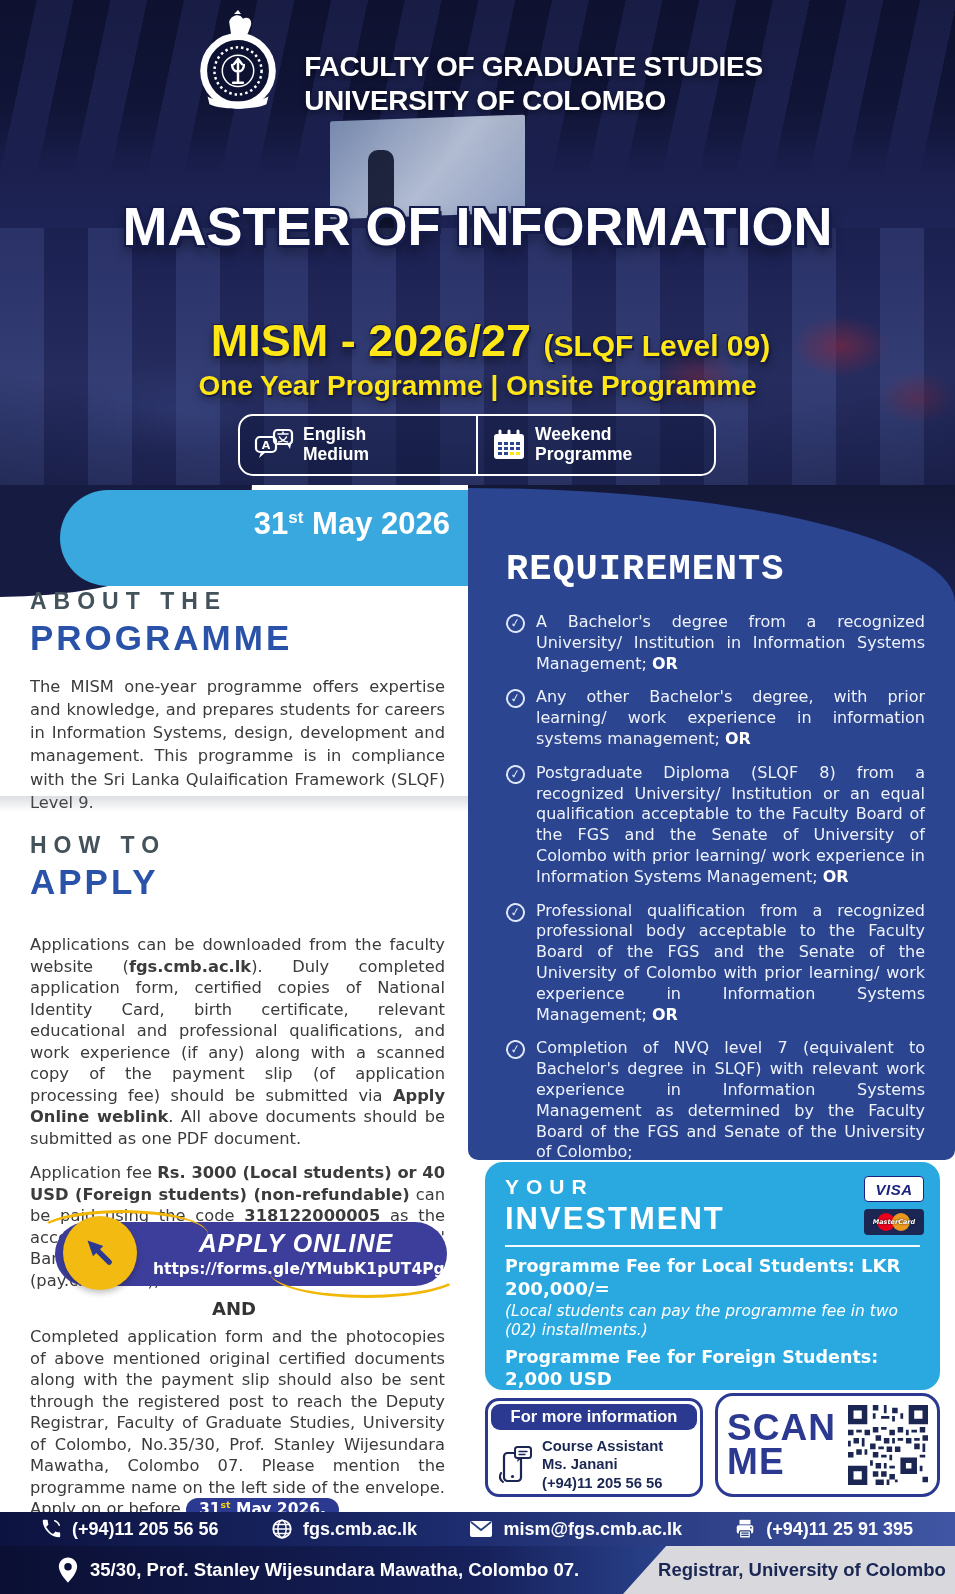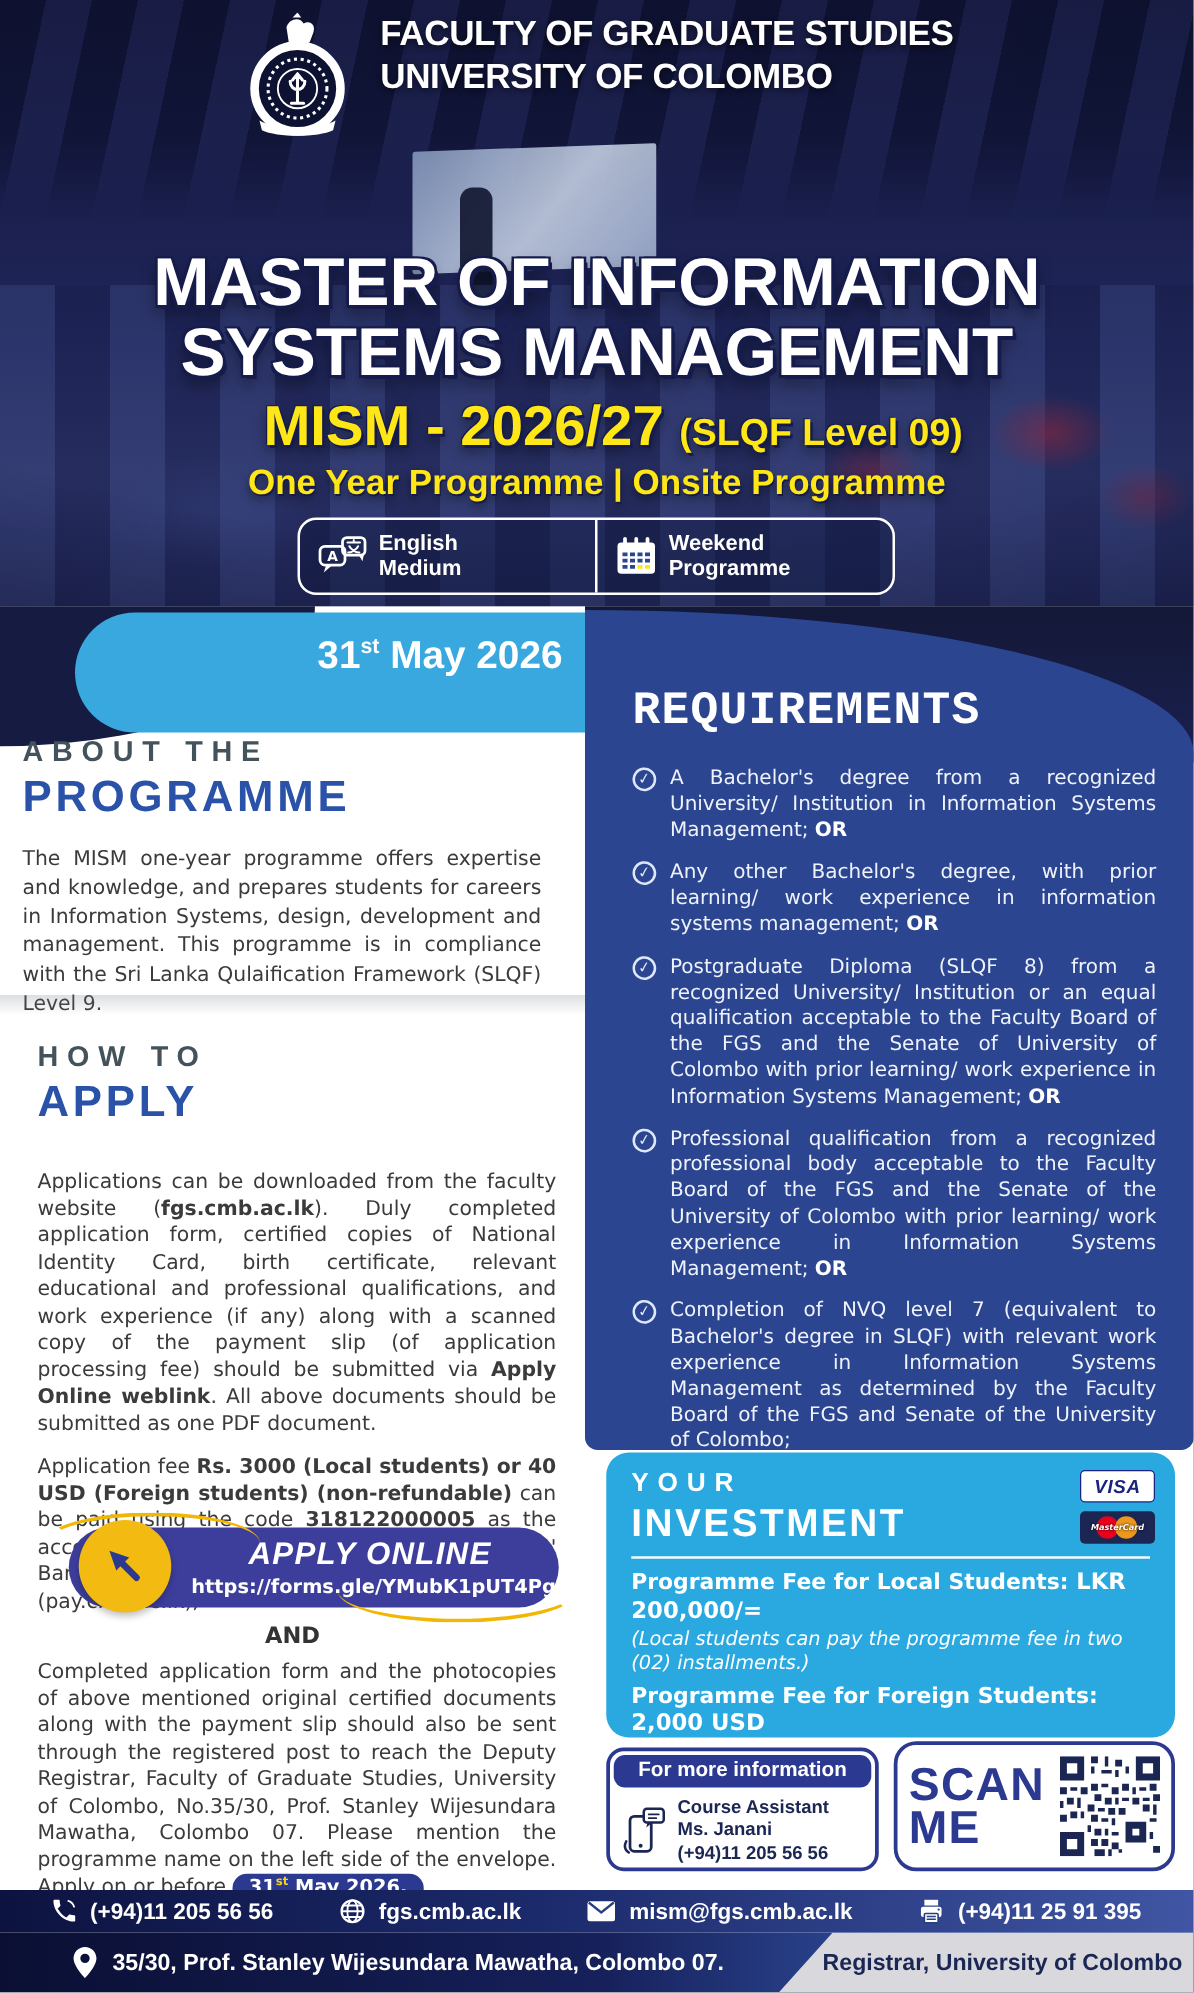--- a/index.html
+++ b/index.html
@@ -19,21 +19,21 @@
   .photo-crowd { position:absolute; left:0; top:228px; width:100%; height:257px; opacity:.85;
     background:
       radial-gradient(ellipse 70px 44px at 88% 46%, rgba(168,38,52,.55), transparent 70%),
       radial-gradient(ellipse 60px 40px at 73% 58%, rgba(150,32,46,.45), transparent 70%),
       radial-gradient(ellipse 55px 38px at 96% 66%, rgba(150,32,46,.4), transparent 70%),
       radial-gradient(ellipse 120px 60px at 18% 70%, rgba(60,76,140,.35), transparent 75%),
       repeating-linear-gradient(90deg, rgba(96,116,178,.22) 0 44px, rgba(16,20,52,.18) 44px 88px); }
   .hero-vignette { position:absolute; inset:0;
     background:radial-gradient(ellipse 130% 90% at 50% 40%, transparent 55%, rgba(8,10,30,.55) 100%); }
 
-  .hero-header { position:absolute; left:0; top:10px; width:100%; display:flex; justify-content:center; align-items:flex-start; gap:20px; }
+  .hero-header { position:absolute; left:0; top:10px; width:100%; display:flex; justify-content:center; align-items:flex-end; gap:20px; }
   .crest { width:92px; height:108px; flex:0 0 auto; }
   .faculty-lines { color:#fff; font-family:"Liberation Sans",sans-serif; font-weight:800; font-size:28px; line-height:1.22; letter-spacing:-.3px;
     text-shadow:0 2px 6px rgba(0,0,0,.6); }
 
   .hero-title { position:absolute; left:0; top:198px; width:100%; text-align:center; color:#fff;
     font-family:"Liberation Sans",sans-serif; font-weight:900; font-size:54px; line-height:1.04; letter-spacing:0;
     text-shadow:3px 3px 0 #151b4a, -2px -2px 0 #151b4a, 2px -2px 0 #151b4a, -2px 2px 0 #151b4a, 0 7px 12px rgba(0,0,0,.5); }
   .hero-mism { position:absolute; left:0; top:318px; width:100%; text-align:center; color:#ffe617;
     font-family:"Liberation Sans",sans-serif; font-weight:900; font-size:45px; line-height:1;
     text-shadow:2px 2px 0 #151b4a, -1px -1px 0 #151b4a, 0 5px 9px rgba(0,0,0,.5);margin-left:13px; }
@@ -56,21 +56,21 @@
   .deadline-label { color:#fff; font-family:"Liberation Sans",sans-serif; font-weight:600; font-size:22px; letter-spacing:1px; }
   .deadline-date { color:#fff; font-family:"Liberation Sans",sans-serif; font-weight:800; font-size:31px; margin-top:2px; }
   .deadline-date sup { font-size:.55em; }
 
   
   .sec-h1 { font-family:"Liberation Sans",sans-serif; font-weight:600; font-size:23px; letter-spacing:7px; color:#44525b; }
   .sec-h2 { font-family:"Liberation Sans",sans-serif; font-weight:900; font-size:35px; letter-spacing:3px; color:#2a52a8; margin-top:3px; }
   .body-text { font-size:16.3px; line-height:1.32; color:#3b3b3b; text-align:justify; }
   .seg-b { font-weight:bold; }
 
-  .about { position:absolute; left:18px; top:588px; width:415px; }
+  .about { position:absolute; left:30px; top:588px; width:415px; }
   .about .body-text { margin-top:17px; line-height:1.42; }
 
   .soft-divider { position:absolute; left:0; top:796px; width:468px; height:16px;
     background:linear-gradient(180deg, rgba(120,125,140,.25), rgba(255,255,255,0)); }
 
   .howto { position:absolute; left:30px; top:832px; width:415px; }
   .howto .p1 { margin-top:32px; }
   .howto .p2 { margin-top:13px; }
 
   .apply-btn { position:absolute; left:55px; top:1222px; width:392px; height:64px; background:#3d3e9b; border-radius:40px; }
@@ -180,21 +180,20 @@
         <path d="M14 88c10 7 52 7 62 0l-2 8c-12 6-46 6-58 0z" fill="#fff"></path>
       </svg>
       <div class="faculty-lines">
         <div>FACULTY OF GRADUATE STUDIES</div>
         <div>UNIVERSITY OF COLOMBO</div>
       </div>
     </div>
 
     <div class="hero-title">
       <div>MASTER OF INFORMATION</div>
-      <div>SYSTEMS MANAGEMENT</div>
     </div>
     <div class="hero-mism"><span>MISM - 2026/27 </span><span class="slqf">(SLQF Level 09)</span></div>
     <div class="hero-sub">One Year Programme | Onsite Programme</div>
 
     <div class="pills-bar">
       <div class="pill-cell">
         <svg width="40" height="34" viewBox="0 0 40 34">
           <rect x="2" y="9" width="20" height="15" rx="4" fill="none" stroke="#fff" stroke-width="2.2"></rect>
           <path d="M7 24l-2 6 7-6" fill="#fff"></path>
           <text x="12" y="21" fill="#fff" font-size="11" font-weight="bold" text-anchor="middle">A</text>

